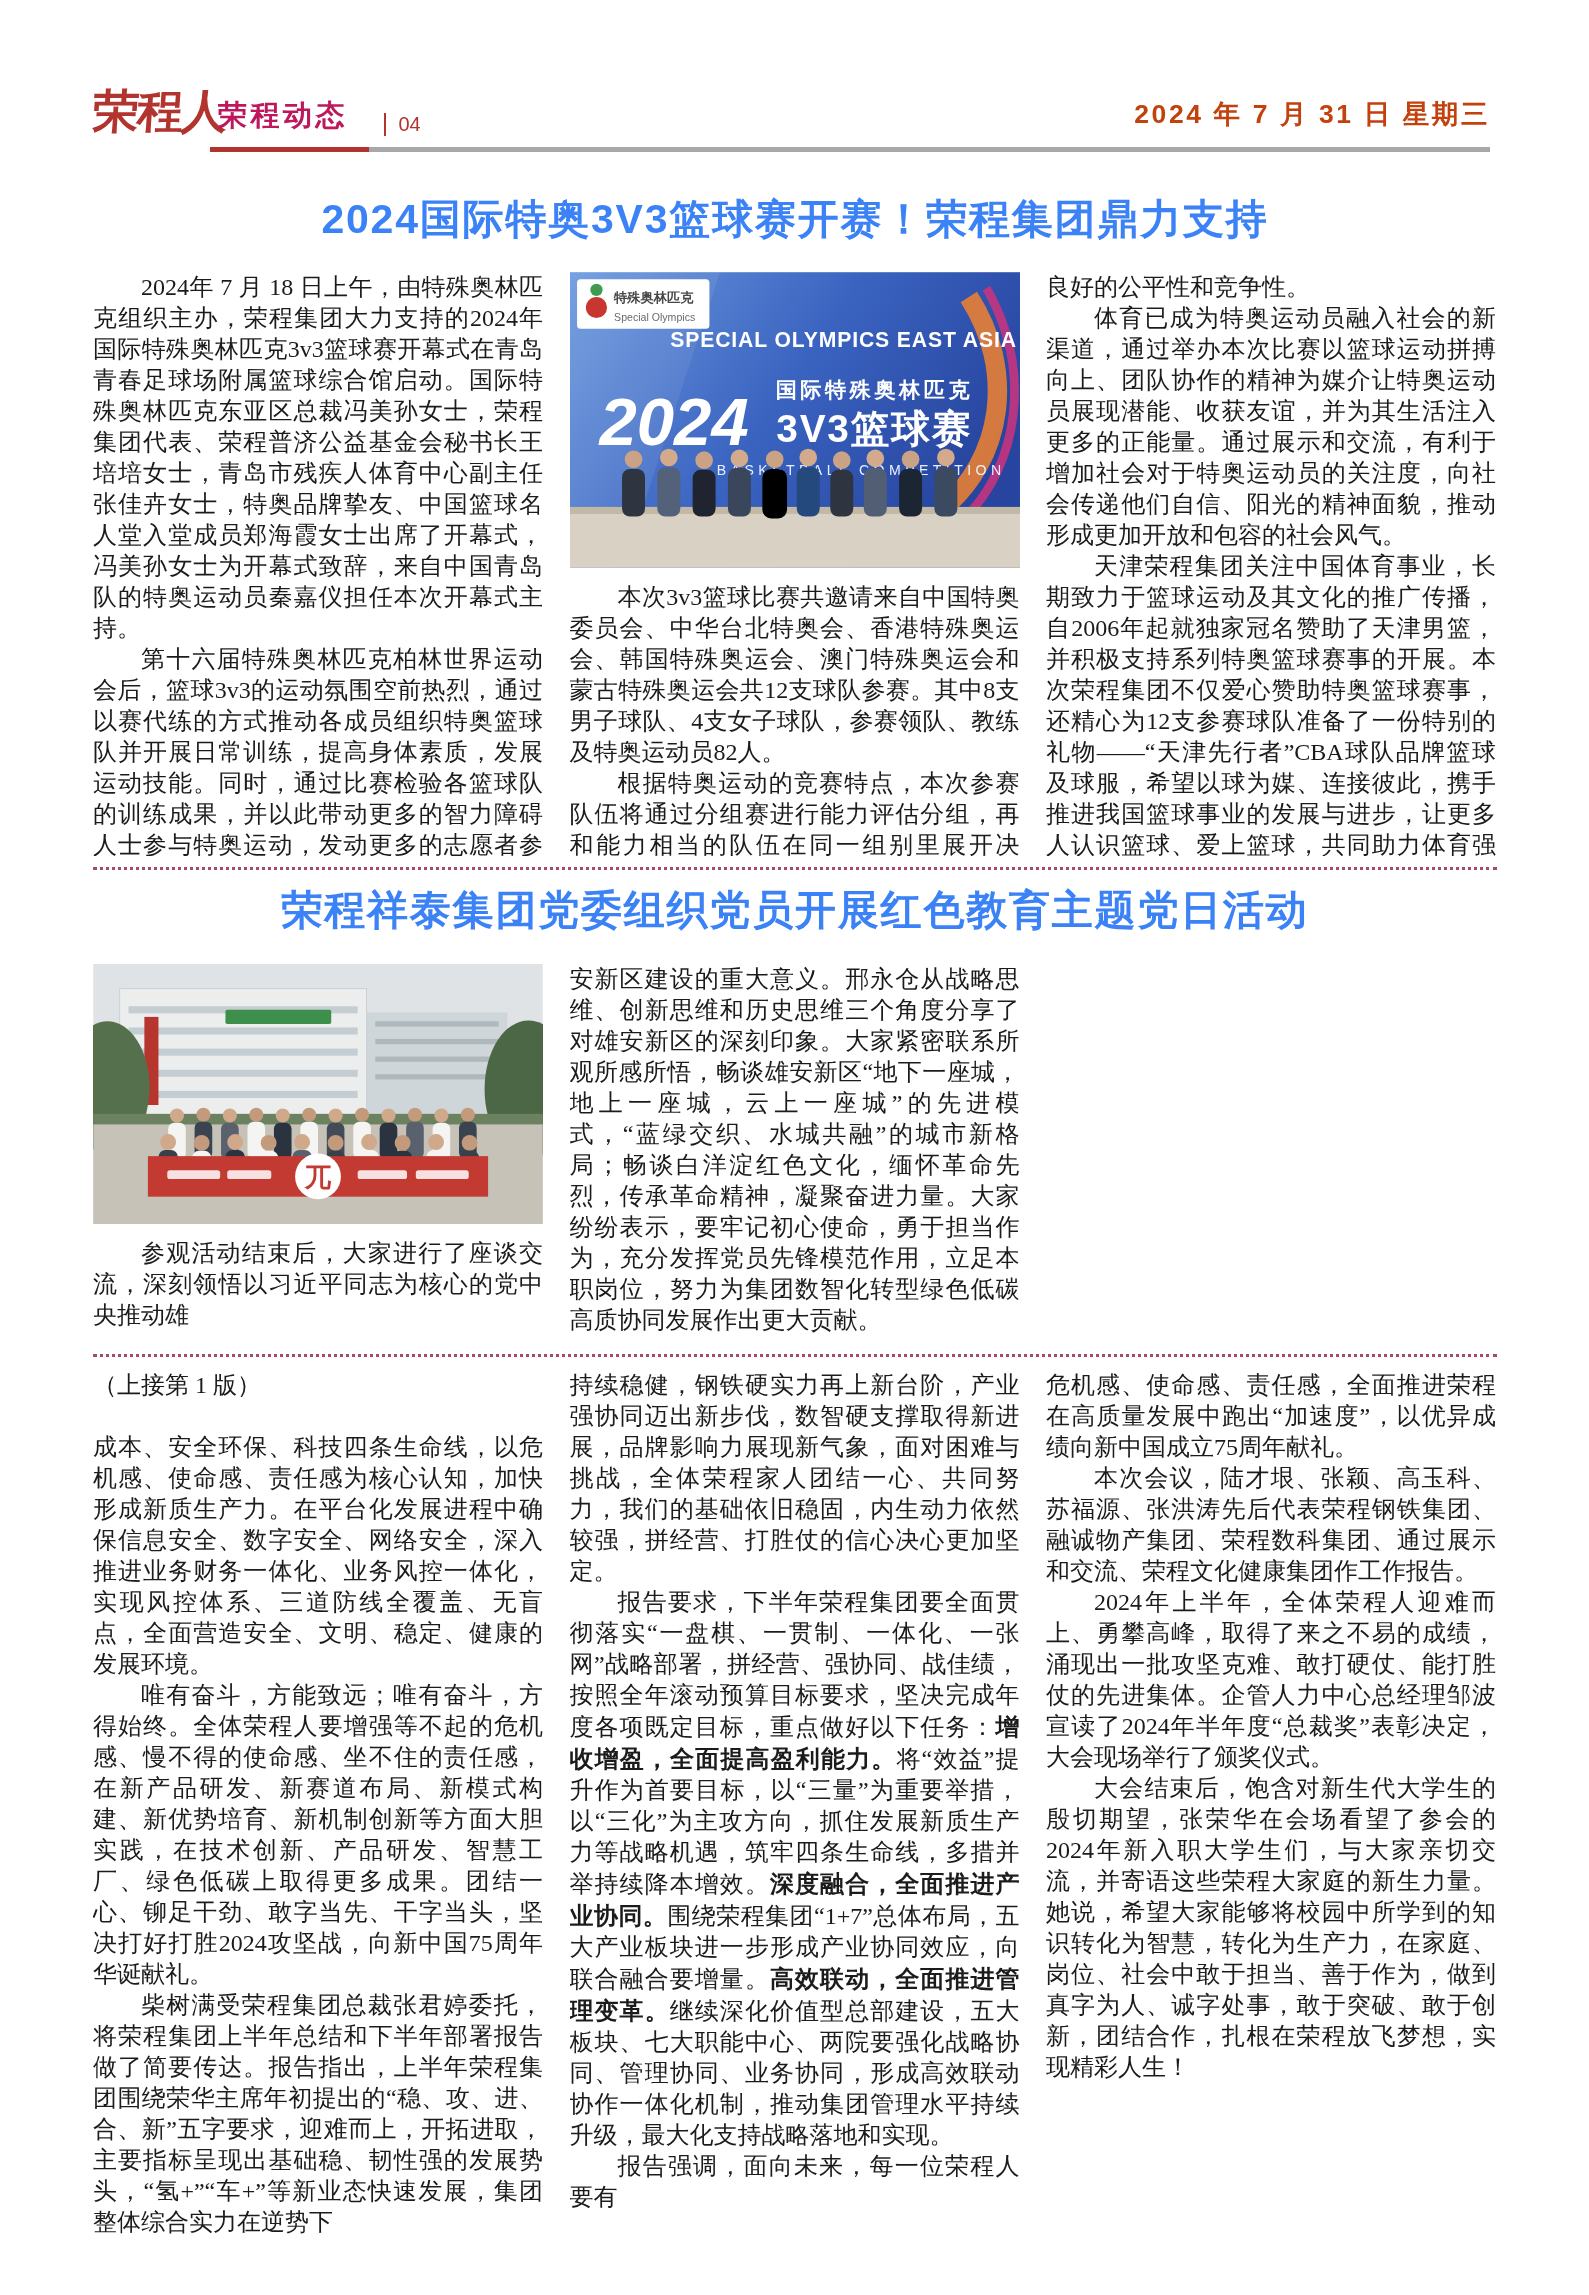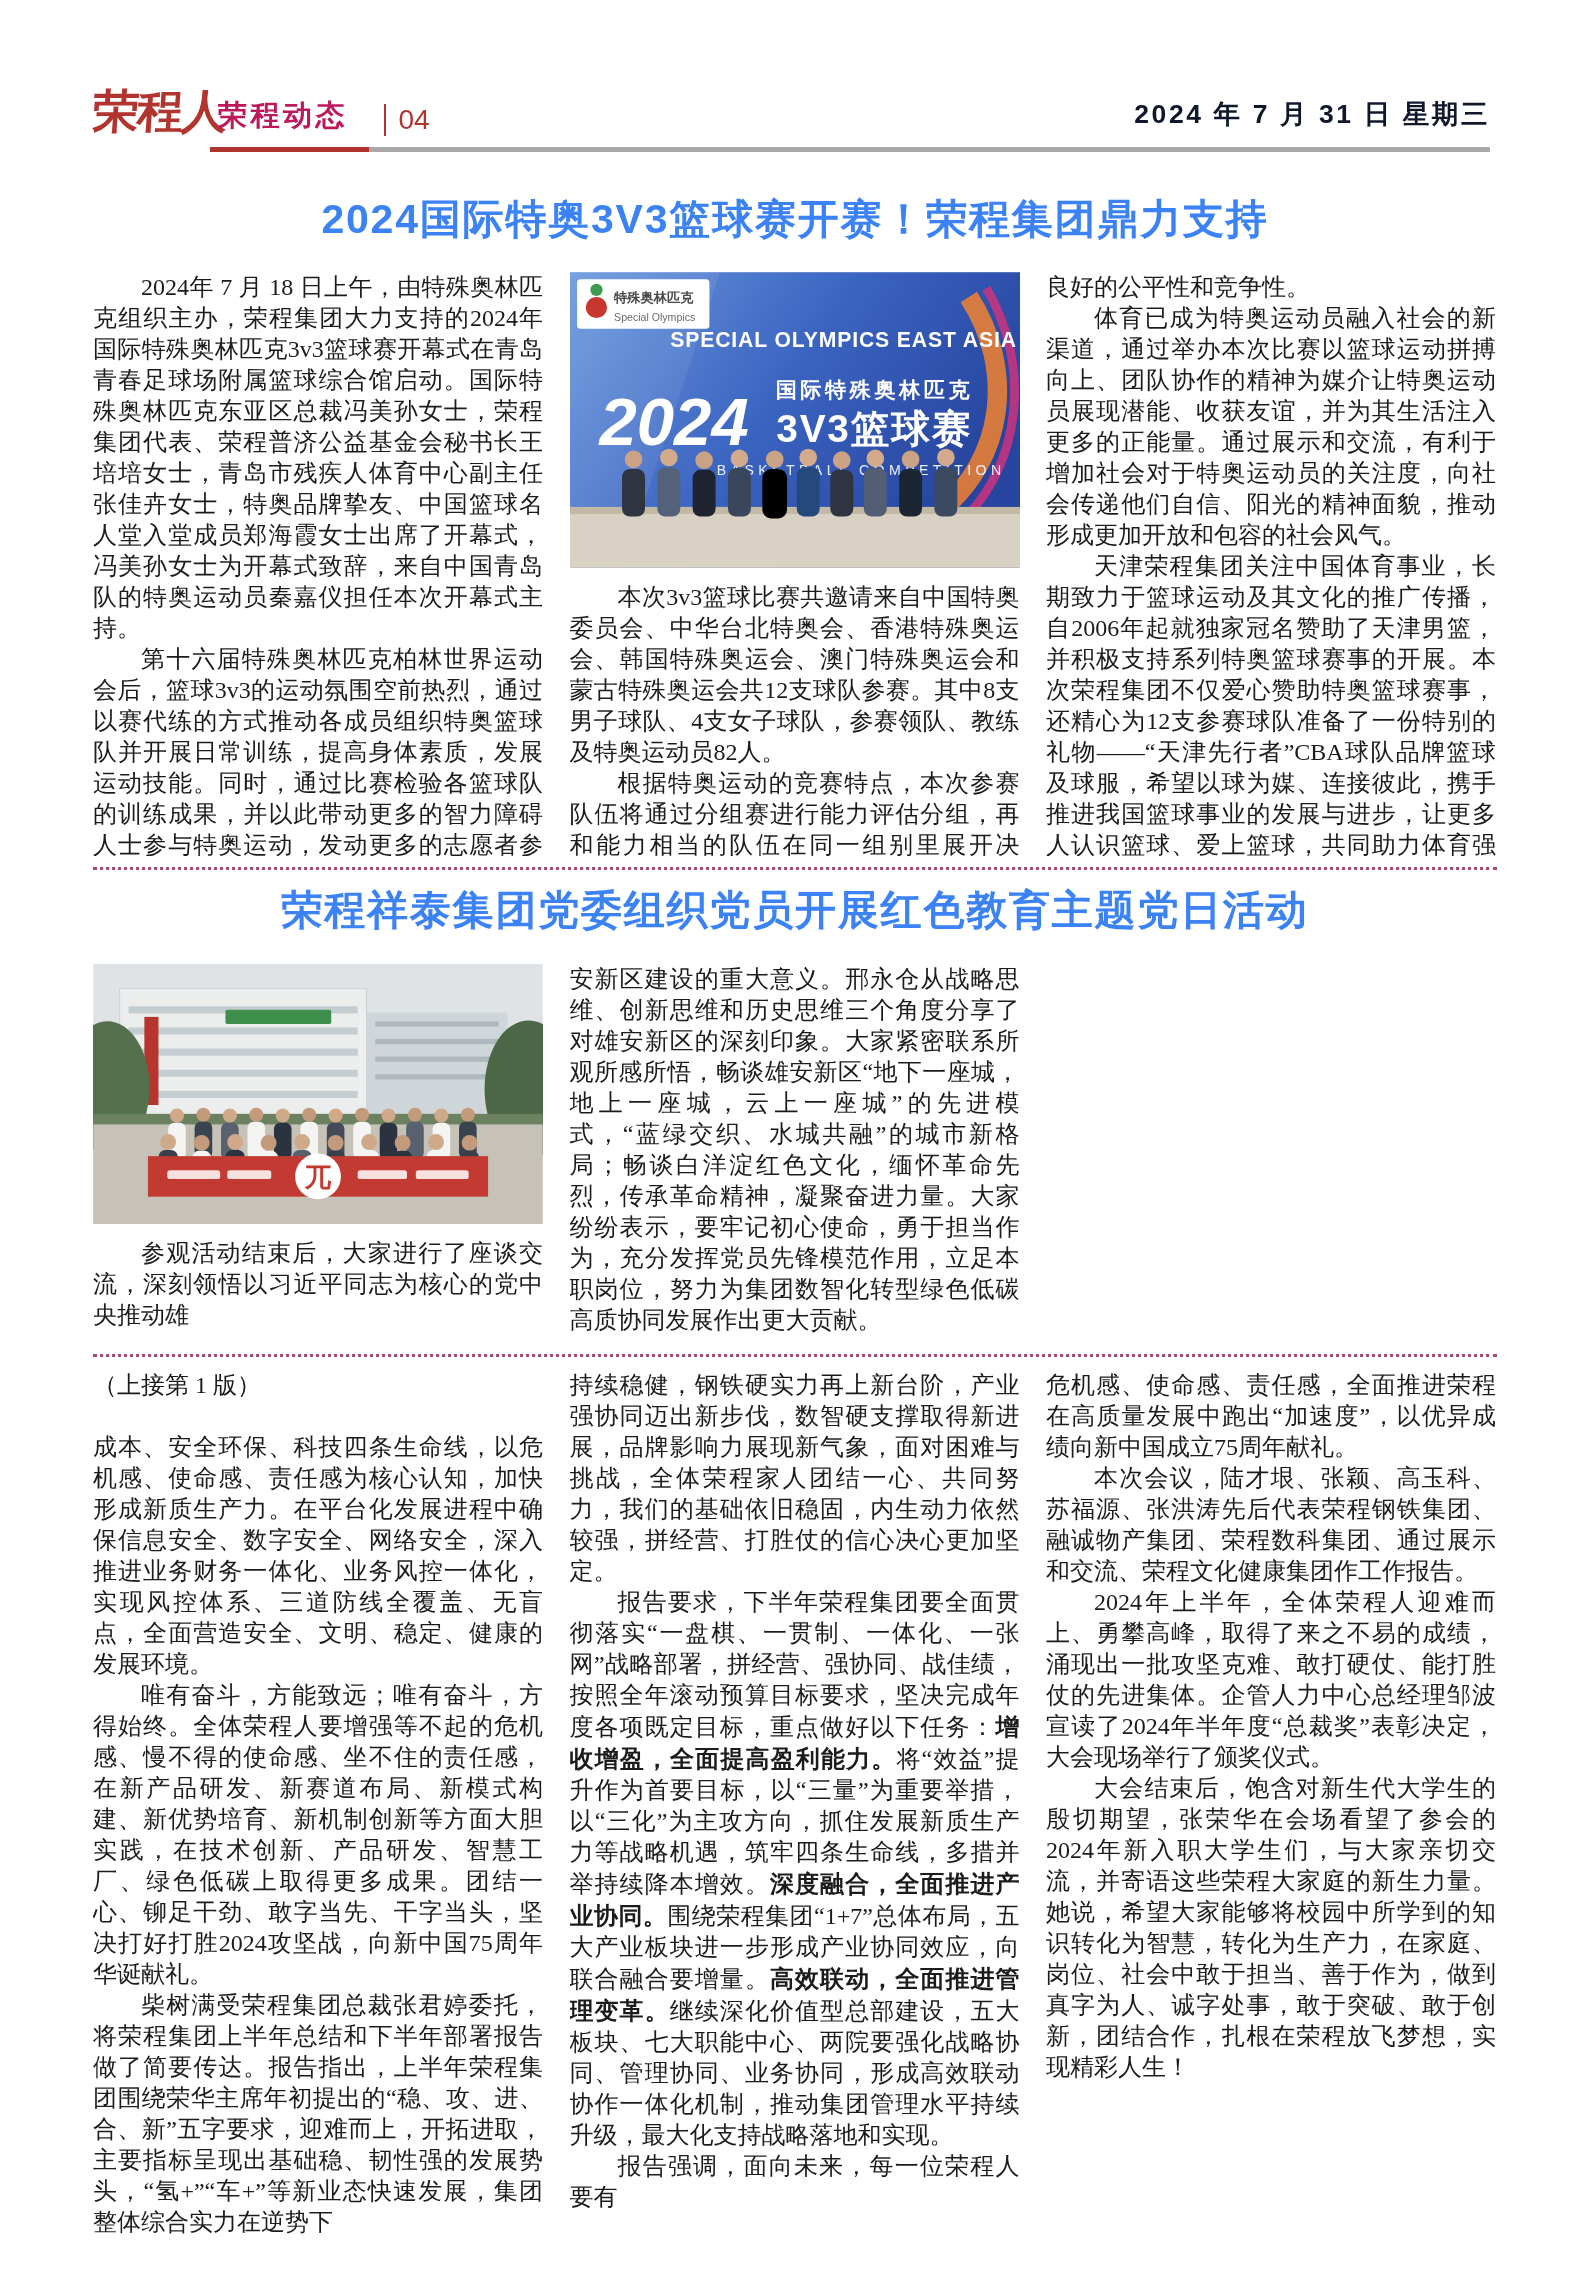--- a/index.html
+++ b/index.html
@@ -5,23 +5,23 @@
   html,body{margin:0;padding:0;background:#ffffff;}
   .page{position:relative;width:1589px;height:2295px;background:#ffffff;overflow:hidden;
         font-family:"Liberation Serif","DejaVu Serif",serif;color:#1b1b1b;}
 
   
   .header{position:absolute;top:81px;left:93px;width:1404px;height:62px;}
   .masthead{position:absolute;left:0;top:0;font-size:46px;font-weight:bold;color:#b2342f;
             font-family:"DejaVu Serif","Liberation Serif",serif;letter-spacing:-1.8px;transform:skewX(-4deg);}
   .section-label{position:absolute;left:125px;bottom:7px;font-size:29px;font-weight:bold;color:#be185d;
             font-family:Liberation Sans, sans-serif;letter-spacing:3.5px;}
-  .page-num{position:absolute;left:291px;bottom:7px;font-size:28px;color:#b2342f;
+  .page-num{position:absolute;left:291px;bottom:7px;font-size:20px;color:#b2342f;
             font-family:"Liberation Sans","DejaVu Sans",sans-serif;border-left:2.6px solid #b2342f;padding-left:12.4px;}
-  .date{position:absolute;right:7px;bottom:10.6px;font-size:26.5px;font-weight:bold;color:#0f172a;
+  .date{position:absolute;right:7px;bottom:10.6px;font-size:26.5px;font-weight:bold;color:#c2410c;
             font-family:"Liberation Sans","DejaVu Sans",sans-serif;letter-spacing:2.6px;}
   .header-rule{position:absolute;left:117px;right:7px;bottom:-8.8px;height:5.3px;
             background:linear-gradient(to right,#b2342f 0,#b2342f 159px,#a8a8a8 159px);}
 
   
   .art-title{position:absolute;left:93px;width:1404px;text-align:center;font-size:41px;font-weight:bold;
             color:#3b82f6;font-family:"Liberation Sans","DejaVu Sans",sans-serif;letter-spacing:1.8px;}
   #a1-title{top:192px;}
   #a2-title{top:883px;}
 

